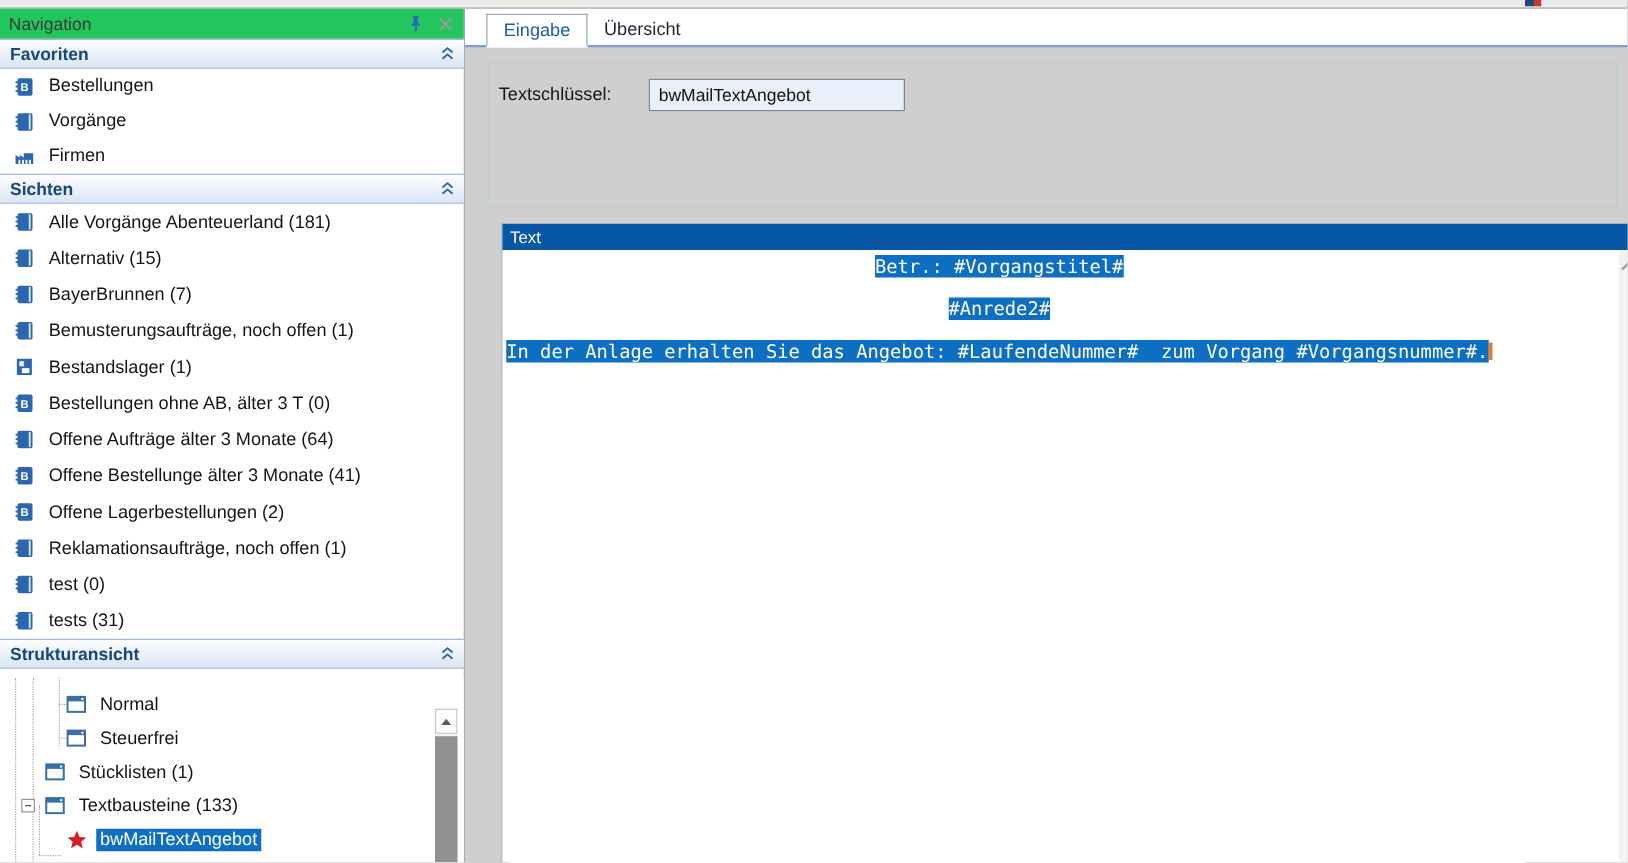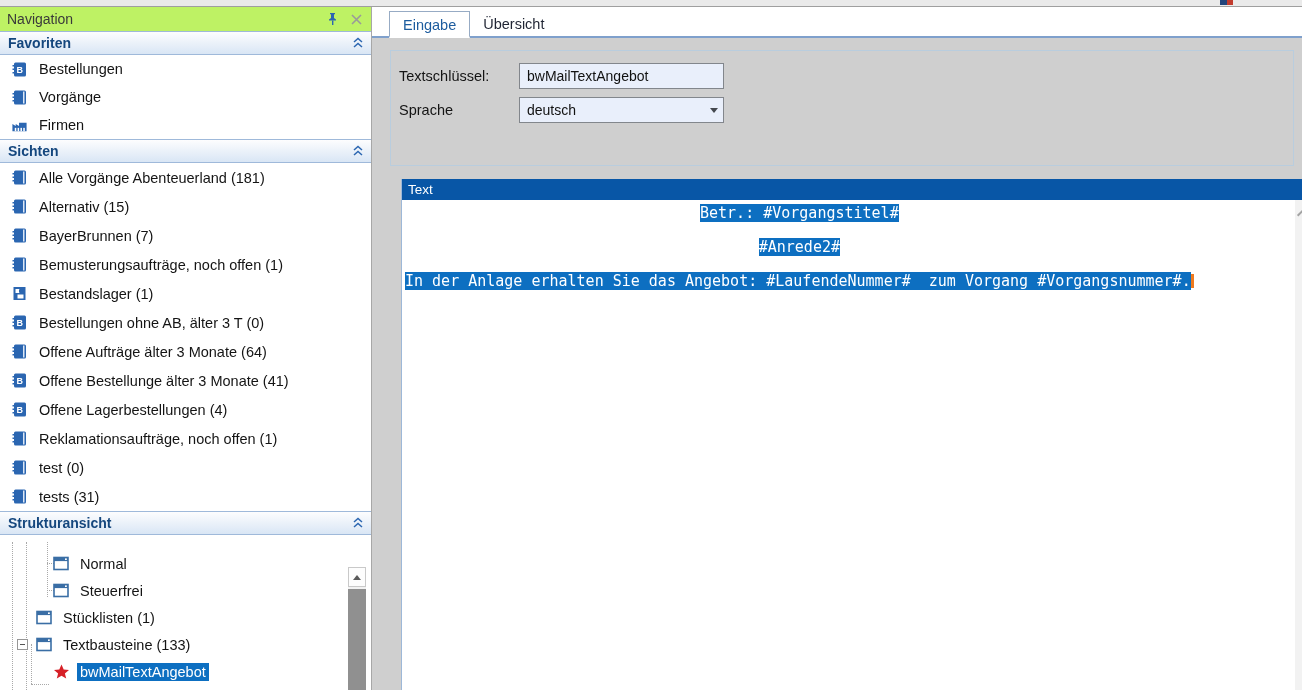--- a/index.html
+++ b/index.html
@@ -13,21 +13,21 @@
   
   .topstrip { position:absolute; left:0; top:0; width:1302px; height:7px;
     background:#eaeaea; border-bottom:1px solid #9f9f9f; }
   .top-icon { position:absolute; left:1220px; top:0; width:13px; height:5px;
     background:linear-gradient(90deg,#23457c 55%, #c23b2e 55%); }
 
   
   .left-panel { position:absolute; left:0; top:7px; width:372px; height:683px;
     background:#fff; border-right:1px solid #a7a7a7; }
   .nav-titlebar { height:24px; display:flex; align-items:center; gap:8px;
-    padding:0 7px; background:#bef264; font-size:14px; color:#3a3a3a; }
+    padding:0 7px; background:#22c55e; font-size:14px; color:#3a3a3a; }
   .nav-titlebar .spacer { flex:1; }
   .tbtn { width:16px; height:16px; display:flex; align-items:center; justify-content:center; }
 
   .group-header { height:24px; display:flex; align-items:center; padding:0 8px;
     background:linear-gradient(#fdfdfe,#d9e6f5);
     border-top:1px solid #9fb9da; border-bottom:1px solid #9fb9da;
     color:#15477e; font-weight:bold; font-size:14px; }
   .group-header .spacer { flex:1; }
 
   .nav-item { height:28px; display:flex; align-items:center; gap:11px;
@@ -274,21 +274,21 @@
       <div class="nav-item">
         <span class="ico">
           <svg width="17" height="17" viewBox="0 0 17 17">
             <rect x="3" y="1.5" width="12" height="14" rx="1.5" fill="#2b66b1"></rect>
             <rect x="1.5" y="4" width="3" height="1.5" fill="#2b66b1"></rect>
             <rect x="1.5" y="7.5" width="3" height="1.5" fill="#2b66b1"></rect>
             <rect x="1.5" y="11" width="3" height="1.5" fill="#2b66b1"></rect>
             <text x="8.7" y="12" font-family="Liberation Sans, sans-serif" font-size="9" font-weight="bold" fill="#fff" text-anchor="middle">B</text>
           </svg>
         </span>
-        <span>Offene Lagerbestellungen (4)</span>
+        <span>Offene Lagerbestellungen (2)</span>
       </div>
       <div class="nav-item">
         <span class="ico">
           <svg width="17" height="17" viewBox="0 0 17 17">
             <rect x="3" y="1.5" width="12" height="14" rx="1.5" fill="#2b66b1"></rect>
             <rect x="12" y="2.5" width="1.5" height="12" fill="#dde7f5"></rect>
             <rect x="1.5" y="4" width="3" height="1.5" fill="#2b66b1"></rect>
             <rect x="1.5" y="7.5" width="3" height="1.5" fill="#2b66b1"></rect>
             <rect x="1.5" y="11" width="3" height="1.5" fill="#2b66b1"></rect>
           </svg>
@@ -411,27 +411,20 @@
   </div>
 
 <div class="content">
   <div class="groupbox" id="form-box">
       <div class="form-row" style="top: 12px;">
         <span class="flabel">Textschlüssel:</span>
         <div class="field">
           <span>bwMailTextAngebot</span>
         </div>
       </div>
-      <div class="form-row" style="top: 46px;">
-        <span class="flabel">Sprache</span>
-        <div class="field">
-          <span>deutsch</span>
-          <span class="arrow"></span>
-        </div>
-      </div>
     </div>
 
   <div class="editor">
     <div class="editor-header">
       <span>Text</span>
     </div>
     <div class="editor-body">
       <div class="editor-text" id="editor-text"><div class="line"><span class="selspan">Betr.: #Vorgangstitel#</span></div><div class="line"></div><div class="line"><span class="selspan">#Anrede2#</span></div><div class="line"></div><div class="line"><span class="selspan">In der Anlage erhalten Sie das Angebot: #LaufendeNummer#  zum Vorgang #Vorgangsnummer#.</span><span class="caret"></span></div></div>
       <div class="editor-scroll">
         <div class="chev"></div>

